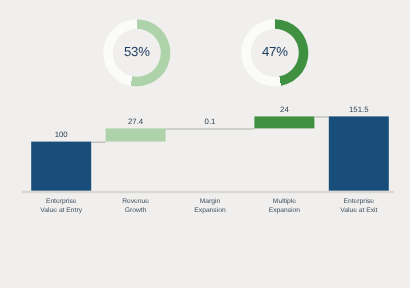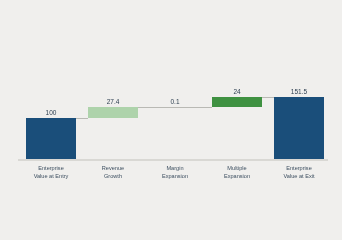--- a/index.html
+++ b/index.html
@@ -88,21 +88,33 @@
     text-align:center;
     white-space:nowrap;
   }
   .cat span { display:block; }
 </style>
 </head>
 <body>
 
 <div id="chart-root">
 
+  <div class="donut" id="donut-revenue">
+    <div class="ring" style="border-radius: 50%; background: conic-gradient(rgb(174, 211, 171) 0deg, rgb(174, 211, 171) 190.8deg, rgb(251, 251, 250) 190.8deg, rgb(251, 251, 250) 360deg);"></div>
+    <div class="hole">
+      <span class="pct">53%</span>
+    </div>
+  </div>
 
+  <div class="donut" id="donut-multiple">
+    <div class="ring" style="border-radius: 50%; background: conic-gradient(rgb(63, 145, 65) 0deg, rgb(63, 145, 65) 169.2deg, rgb(251, 251, 250) 169.2deg, rgb(251, 251, 250) 360deg);"></div>
+    <div class="hole">
+      <span class="pct">47%</span>
+    </div>
+  </div>
 
   <div id="plot">
       <div class="bar" style="left: 26px; top: 40.0759px; width: 50px; height: 40.9241px; background: rgb(26, 78, 122);"></div>
       <div class="bar-label" style="left: 26px; width: 50px; top: 31.0759px;">100</div>
       <div class="connector" style="left: 76px; width: 12px; top: 40.0759px; background: rgb(185, 185, 180);"></div>
       <div class="bar" style="left: 88px; top: 28.8627px; width: 50px; height: 11.2132px; background: rgb(174, 211, 171);"></div>
       <div class="bar-label" style="left: 88px; width: 50px; top: 19.8627px;">27.4</div>
       <div class="connector" style="left: 138px; width: 12px; top: 28.8627px; background: rgb(185, 185, 180);"></div>
       <div class="bar" style="left: 150px; top: 28.8218px; width: 50px; height: 1.5px; background: rgb(185, 185, 180);"></div>
       <div class="bar-label" style="left: 150px; width: 50px; top: 19.8218px;">0.1</div>

